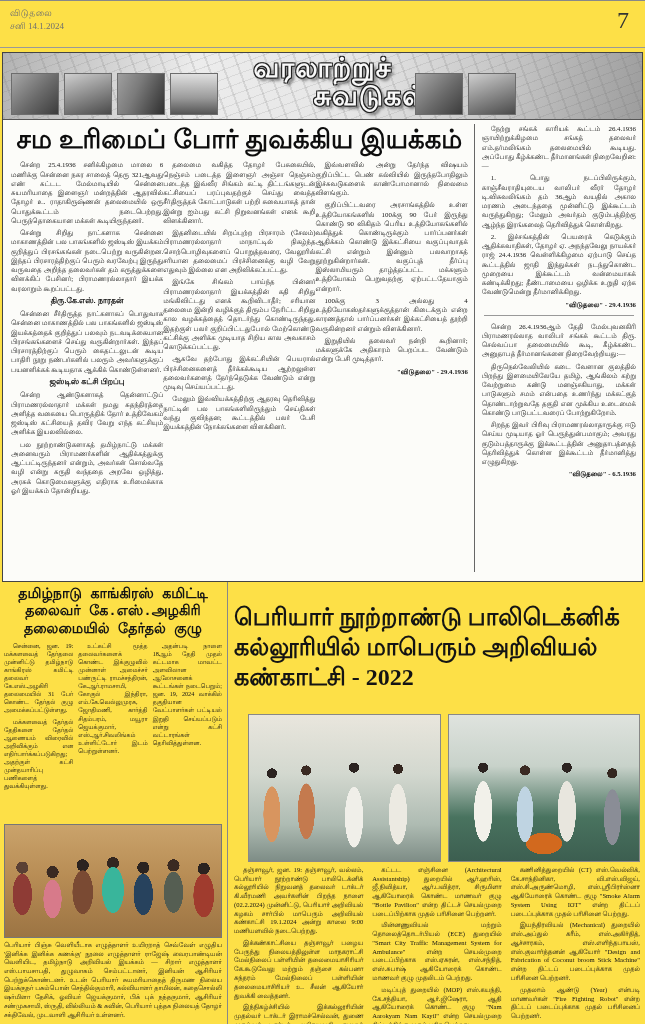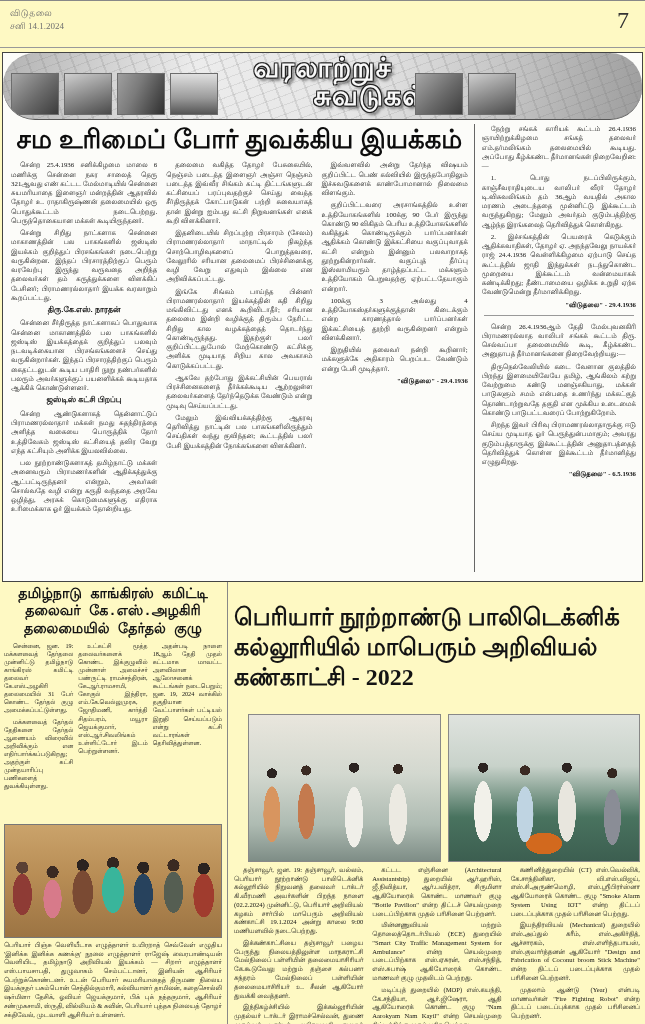--- a/index.html
+++ b/index.html
@@ -1,46 +1,46 @@
 <!DOCTYPE html>
 <html><head>
 <meta charset="utf-8">
 <style>
   html,body{margin:0;padding:0;}
   body{width:645px;height:1024px;background:#ffffff;font-family:"Liberation Serif",serif;color:#141414;}
-  .page{position:relative;width:645px;height:1024px;overflow:hidden;background:#fef9c3;border-top:1px solid #888;}
+  .page{position:relative;width:645px;height:1024px;overflow:hidden;background:#fde047;border-top:1px solid #888;}
 
   
   .topbar{height:40px;padding:6px 12px 0 10px;display:flex;justify-content:space-between;align-items:flex-start;border-bottom:1px solid #999;}
   .mast-left{font-size:9px;color:#6f6f6f;line-height:1.4;}
   .mast-left .pname{letter-spacing:.5px;}
   .pageno{font-size:24px;color:#333;font-family:"Liberation Serif",serif;margin-right:4px;}
 
   
   .hist-box{margin:4px 2px 0 2px;border:1px solid #444;height:528px;overflow:hidden;background:#fcfcf9;}
 
   .banner{position:relative;height:66px;border-bottom:1px solid #555;overflow:hidden;
     background:
       repeating-linear-gradient(70deg, rgba(120,120,120,.18) 0 2px, transparent 2px 14px),
       repeating-linear-gradient(-20deg, rgba(90,90,90,.12) 0 1px, transparent 1px 9px),
-      linear-gradient(100deg,#b3b3b3 0%,#ececec 30%,#e6e6e6 55%,#c2c2c2 80%,#9d9d9d 100%); border-radius: 32px;}
+      linear-gradient(100deg,#b3b3b3 0%,#ececec 30%,#e6e6e6 55%,#c2c2c2 80%,#9d9d9d 100%);}
   .bphotos{position:absolute;left:8px;bottom:4px;display:flex;gap:5px;}
   .bphotos2{position:absolute;left:412px;bottom:4px;display:flex;gap:5px;}
   .bphoto{width:46px;height:40px;border:1px solid #6d6d6d;background:linear-gradient(135deg,#a8a8a8,#6a6a6a 55%,#3c3c3c);}
   .bphoto:nth-child(2){background:linear-gradient(160deg,#cfcfcf,#8c8c8c 50%,#4a4a4a);}
   .bphoto:nth-child(3){background:linear-gradient(115deg,#9f9f9f,#7b7b7b 40%,#2f2f2f);}
   .bphoto:nth-child(4){background:linear-gradient(180deg,#e0e0e0,#9a9a9a 60%,#555);}
   .banner-title{position:absolute;left:0;right:0;top:2px;text-align:center;font-family:"Liberation Sans",sans-serif;font-weight:bold;color:#f8f8f8;line-height:1.02;font-size:27px;letter-spacing:1px;
     text-shadow:-1px -1px 0 #222,1px -1px 0 #222,-1px 1px 0 #222,1px 1px 0 #222,3px 3px 3px rgba(60,60,60,.75);}
   .banner-title .l2{display:block;margin-left:96px;}
 
   .hist-body{display:flex;padding:4px 6px 2px 8px;height:448px;}
   .main-art{width:468px;padding-right:6px;}
   .main-art h1{margin:2px 0 7px 0;font-family:"Liberation Sans",sans-serif;font-size:26px;text-align:center;line-height:1.05;color:#0d0d0d;}
-  .cols{display:flex;gap:9px;height:392px;overflow:hidden;}
+  .cols{display:flex;height:392px;overflow:hidden;}
   .col{flex:1;text-align:justify;font-size:6.9px;line-height:1.34;}
 
   .para{margin:0 0 3px 0;text-indent:9px;}
   .sub{text-align:center;font-weight:bold;font-size:7.8px;margin:3px 0 3px 0;font-family:"Liberation Sans",sans-serif;}
   .cite{text-align:right;font-weight:bold;font-size:6.8px;margin-top:2px;}
 
   .sidebar{width:158px;border-left:1px solid #666;padding-left:7px;}
   .sidebar h2{margin:3px 0 4px 0;font-family:"Liberation Sans",sans-serif;font-size:10.3px;text-align:center;line-height:1.3;}
   .sidebar .blocks{font-size:6.9px;text-align:justify;line-height:1.34;}
   .side-divider{border:none;border-top:1px solid #999;margin:6px 2px;}

